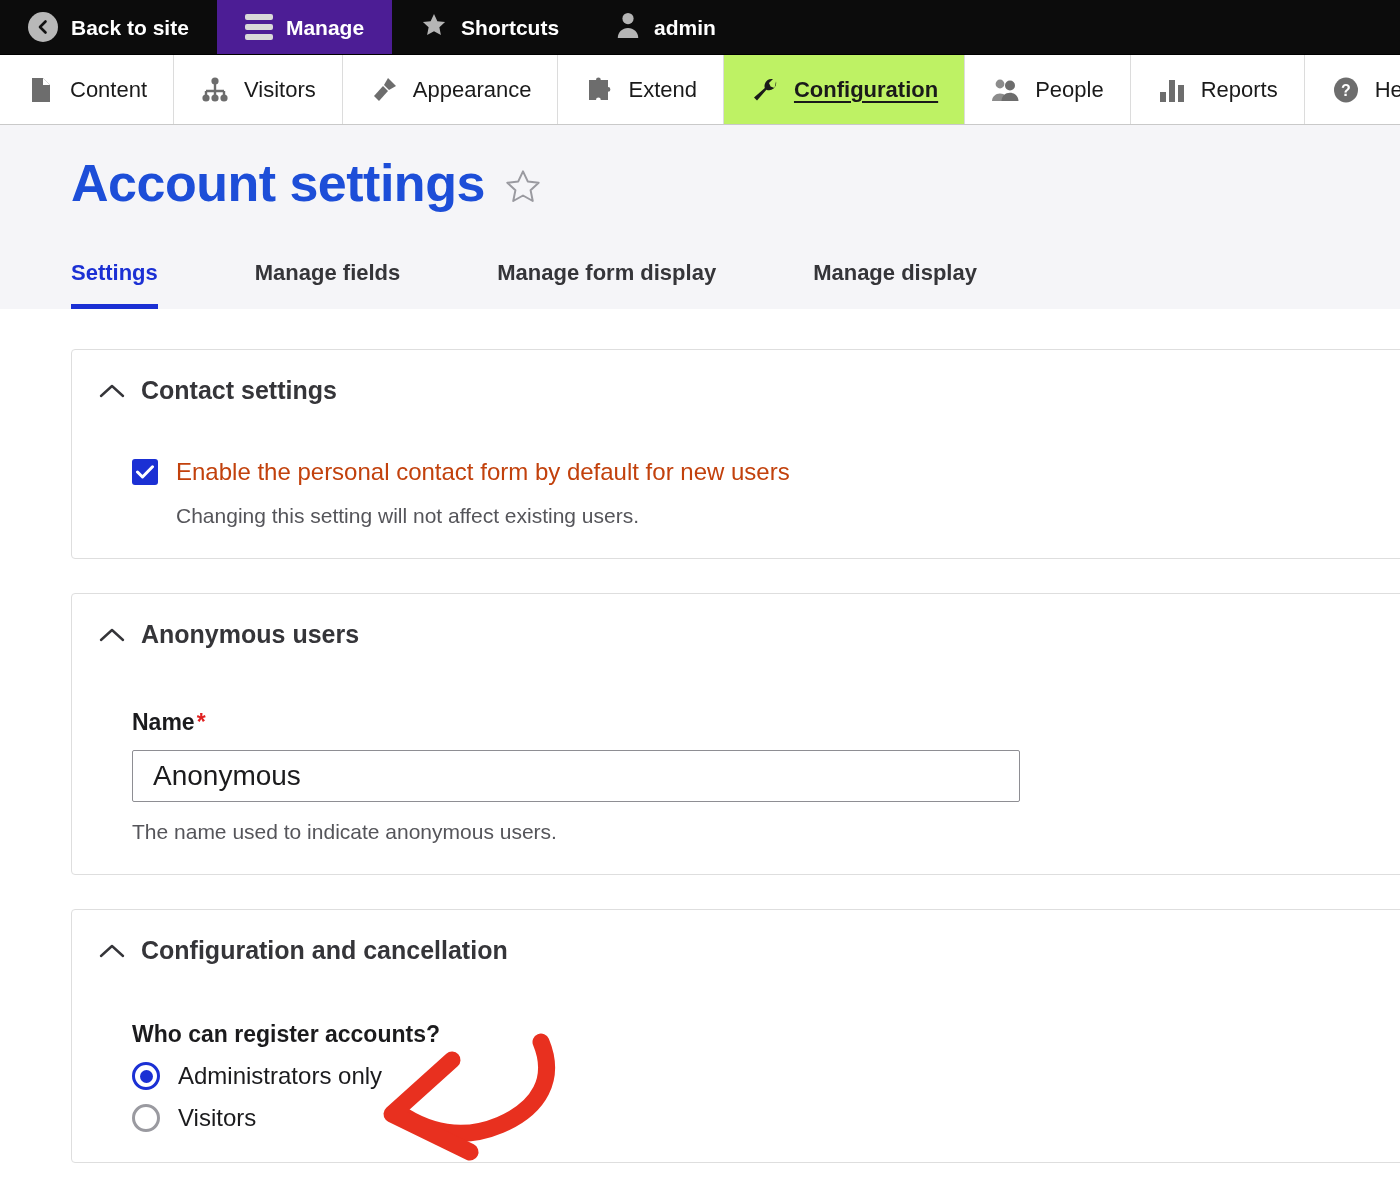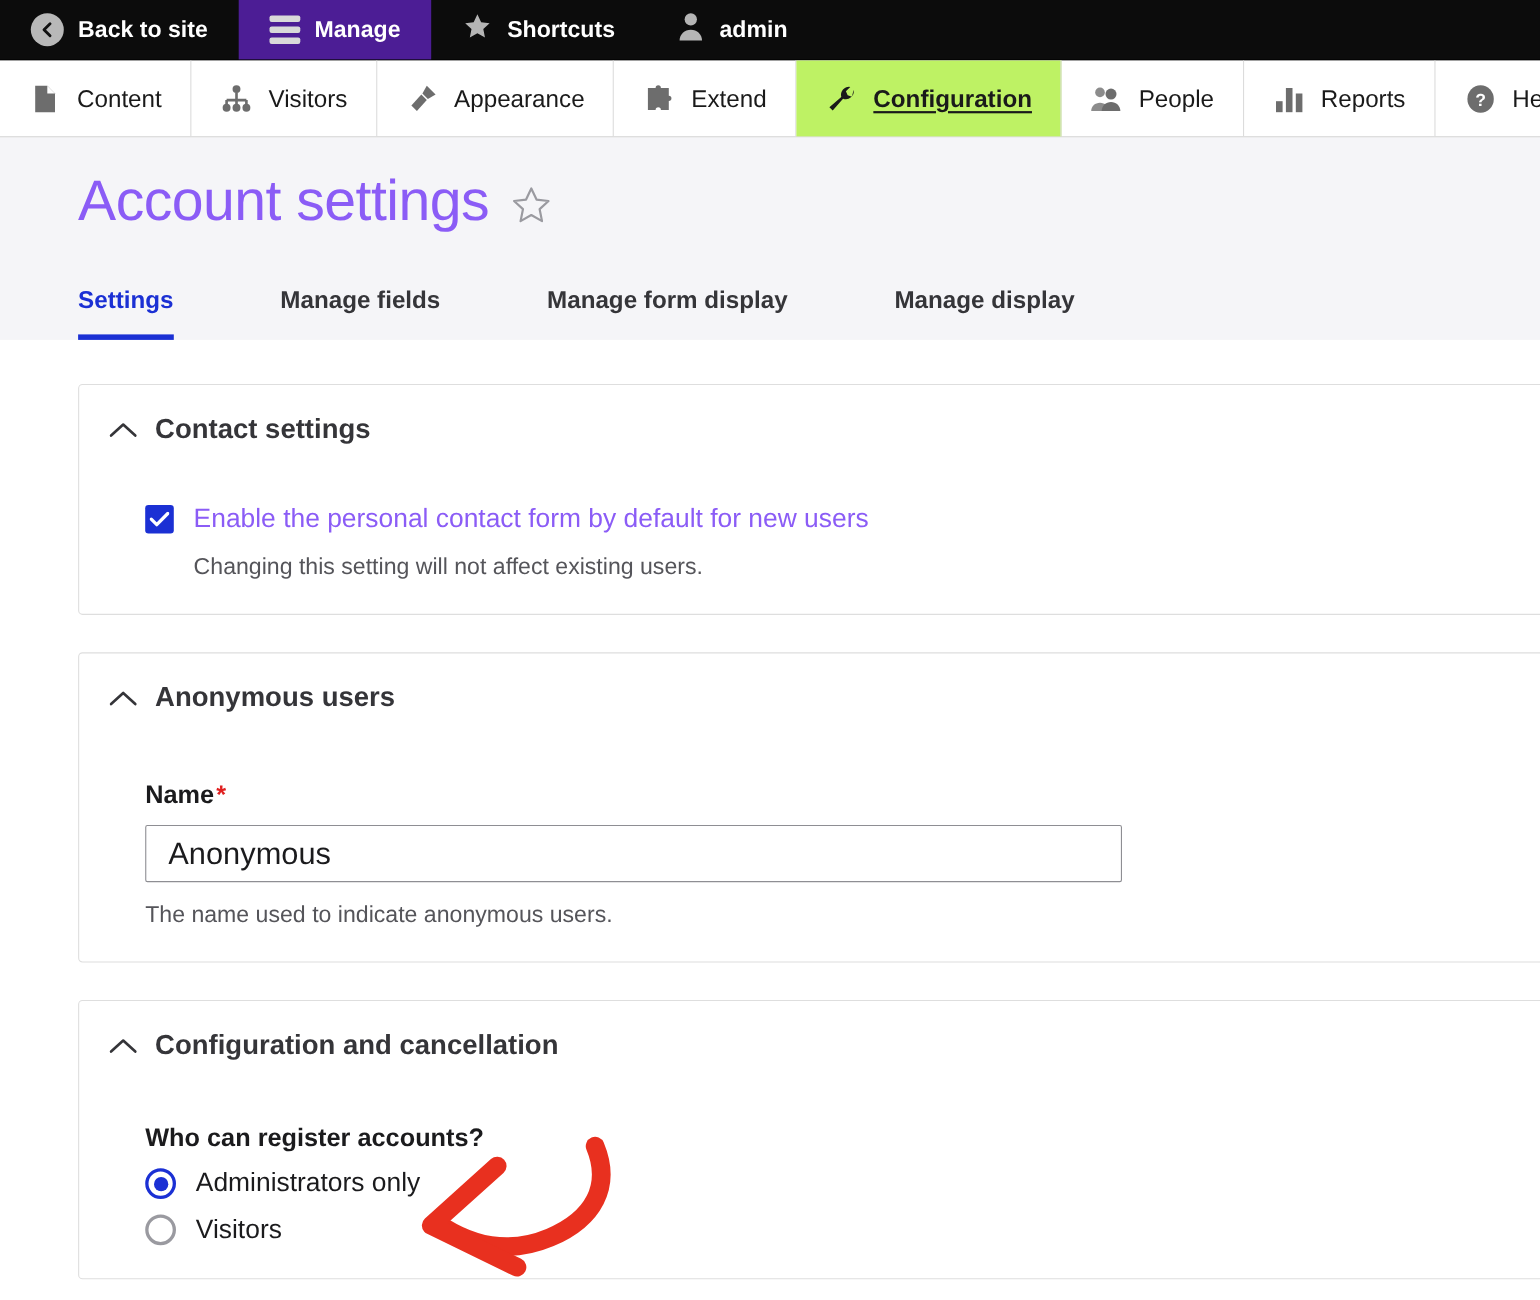--- a/index.html
+++ b/index.html
@@ -92,22 +92,22 @@
     padding: 30px 0 0 0;
   }
   .page-title-row {
     display: flex;
     align-items: center;
     gap: 18px;
     padding: 0 0 0 71px;
   }
   .page-title {
     font-size: 52px;
-    font-weight: normal;
-    color: #8b5cf6;
+    font-weight: bold;
+    color: #1d4ed8;
     letter-spacing: -0.5px;
     line-height: 1.1;
     margin: 0;
   }
   .star-btn { cursor: pointer; display: flex; align-items: center; margin-top: 6px; }
 
   
   .tabs {
     display: flex;
     align-items: stretch;
@@ -163,21 +163,21 @@
   
   .check-row { display: flex; align-items: center; gap: 18px; margin-top: 53px; }
   .checkbox {
     width: 26px; height: 26px;
     background: #1b30d4;
     border-radius: 3px;
     display: flex; align-items: center; justify-content: center;
     flex: 0 0 auto;
     cursor: pointer;
   }
-  .check-label { font-size: 24px; color: #8b5cf6; cursor: pointer; }
+  .check-label { font-size: 24px; color: #c2410c; cursor: pointer; }
   .help-text { font-size: 21px; color: #55555a; margin-top: 18px; margin-left: 44px; }
 
   
   .field-block { margin-top: 60px; }
   .field-label {
     font-size: 23px;
     font-weight: bold;
     color: #1b1b1d;
     margin-bottom: 14px;
   }

